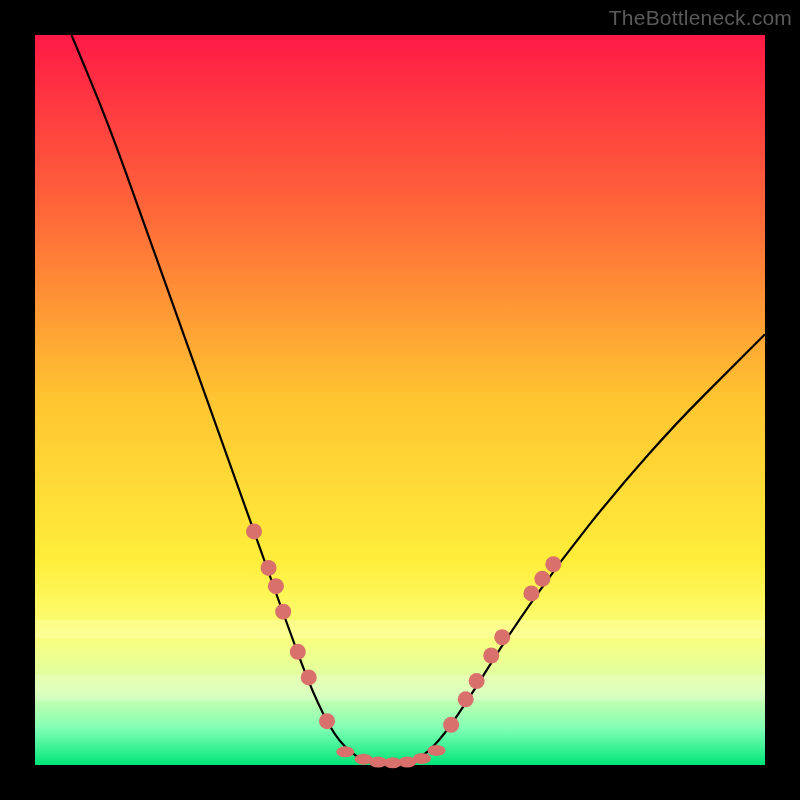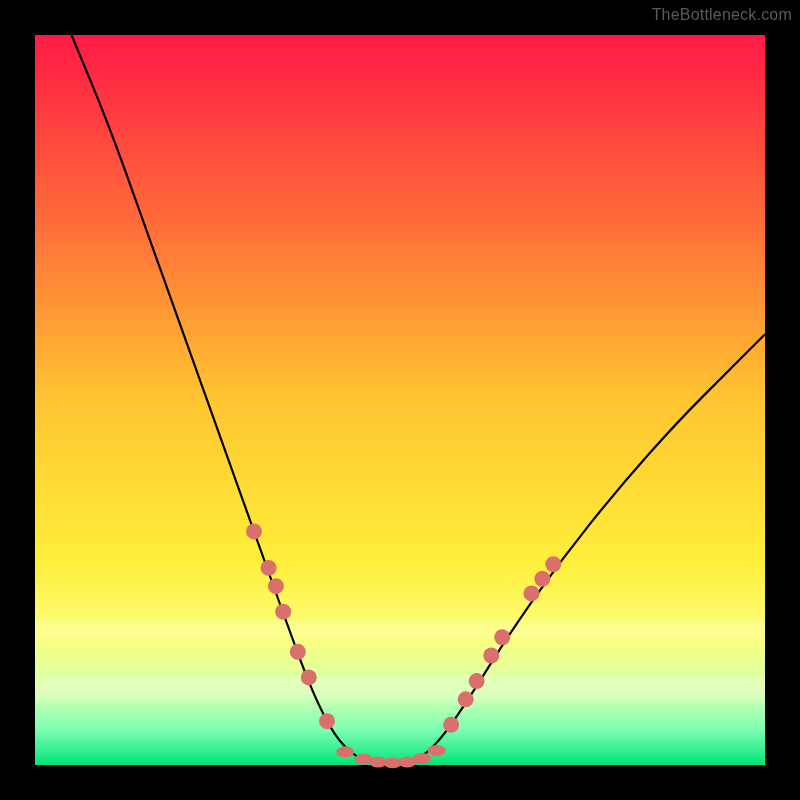--- a/index.html
+++ b/index.html
@@ -38,21 +38,21 @@
     width: 730px;
     height: 730px;
     display: block;
   }
   
   .watermark {
     position: absolute;
     top: 6px;
     right: 8px;
     color: #5a5a5a;
-    font-size: 16px;
+    font-size: 21px;
     font-weight: 500;
     letter-spacing: 0.2px;
     user-select: none;
   }
   
   svg.curve {
     position: absolute;
     left: 0;
     top: 0;
     width: 730px;

